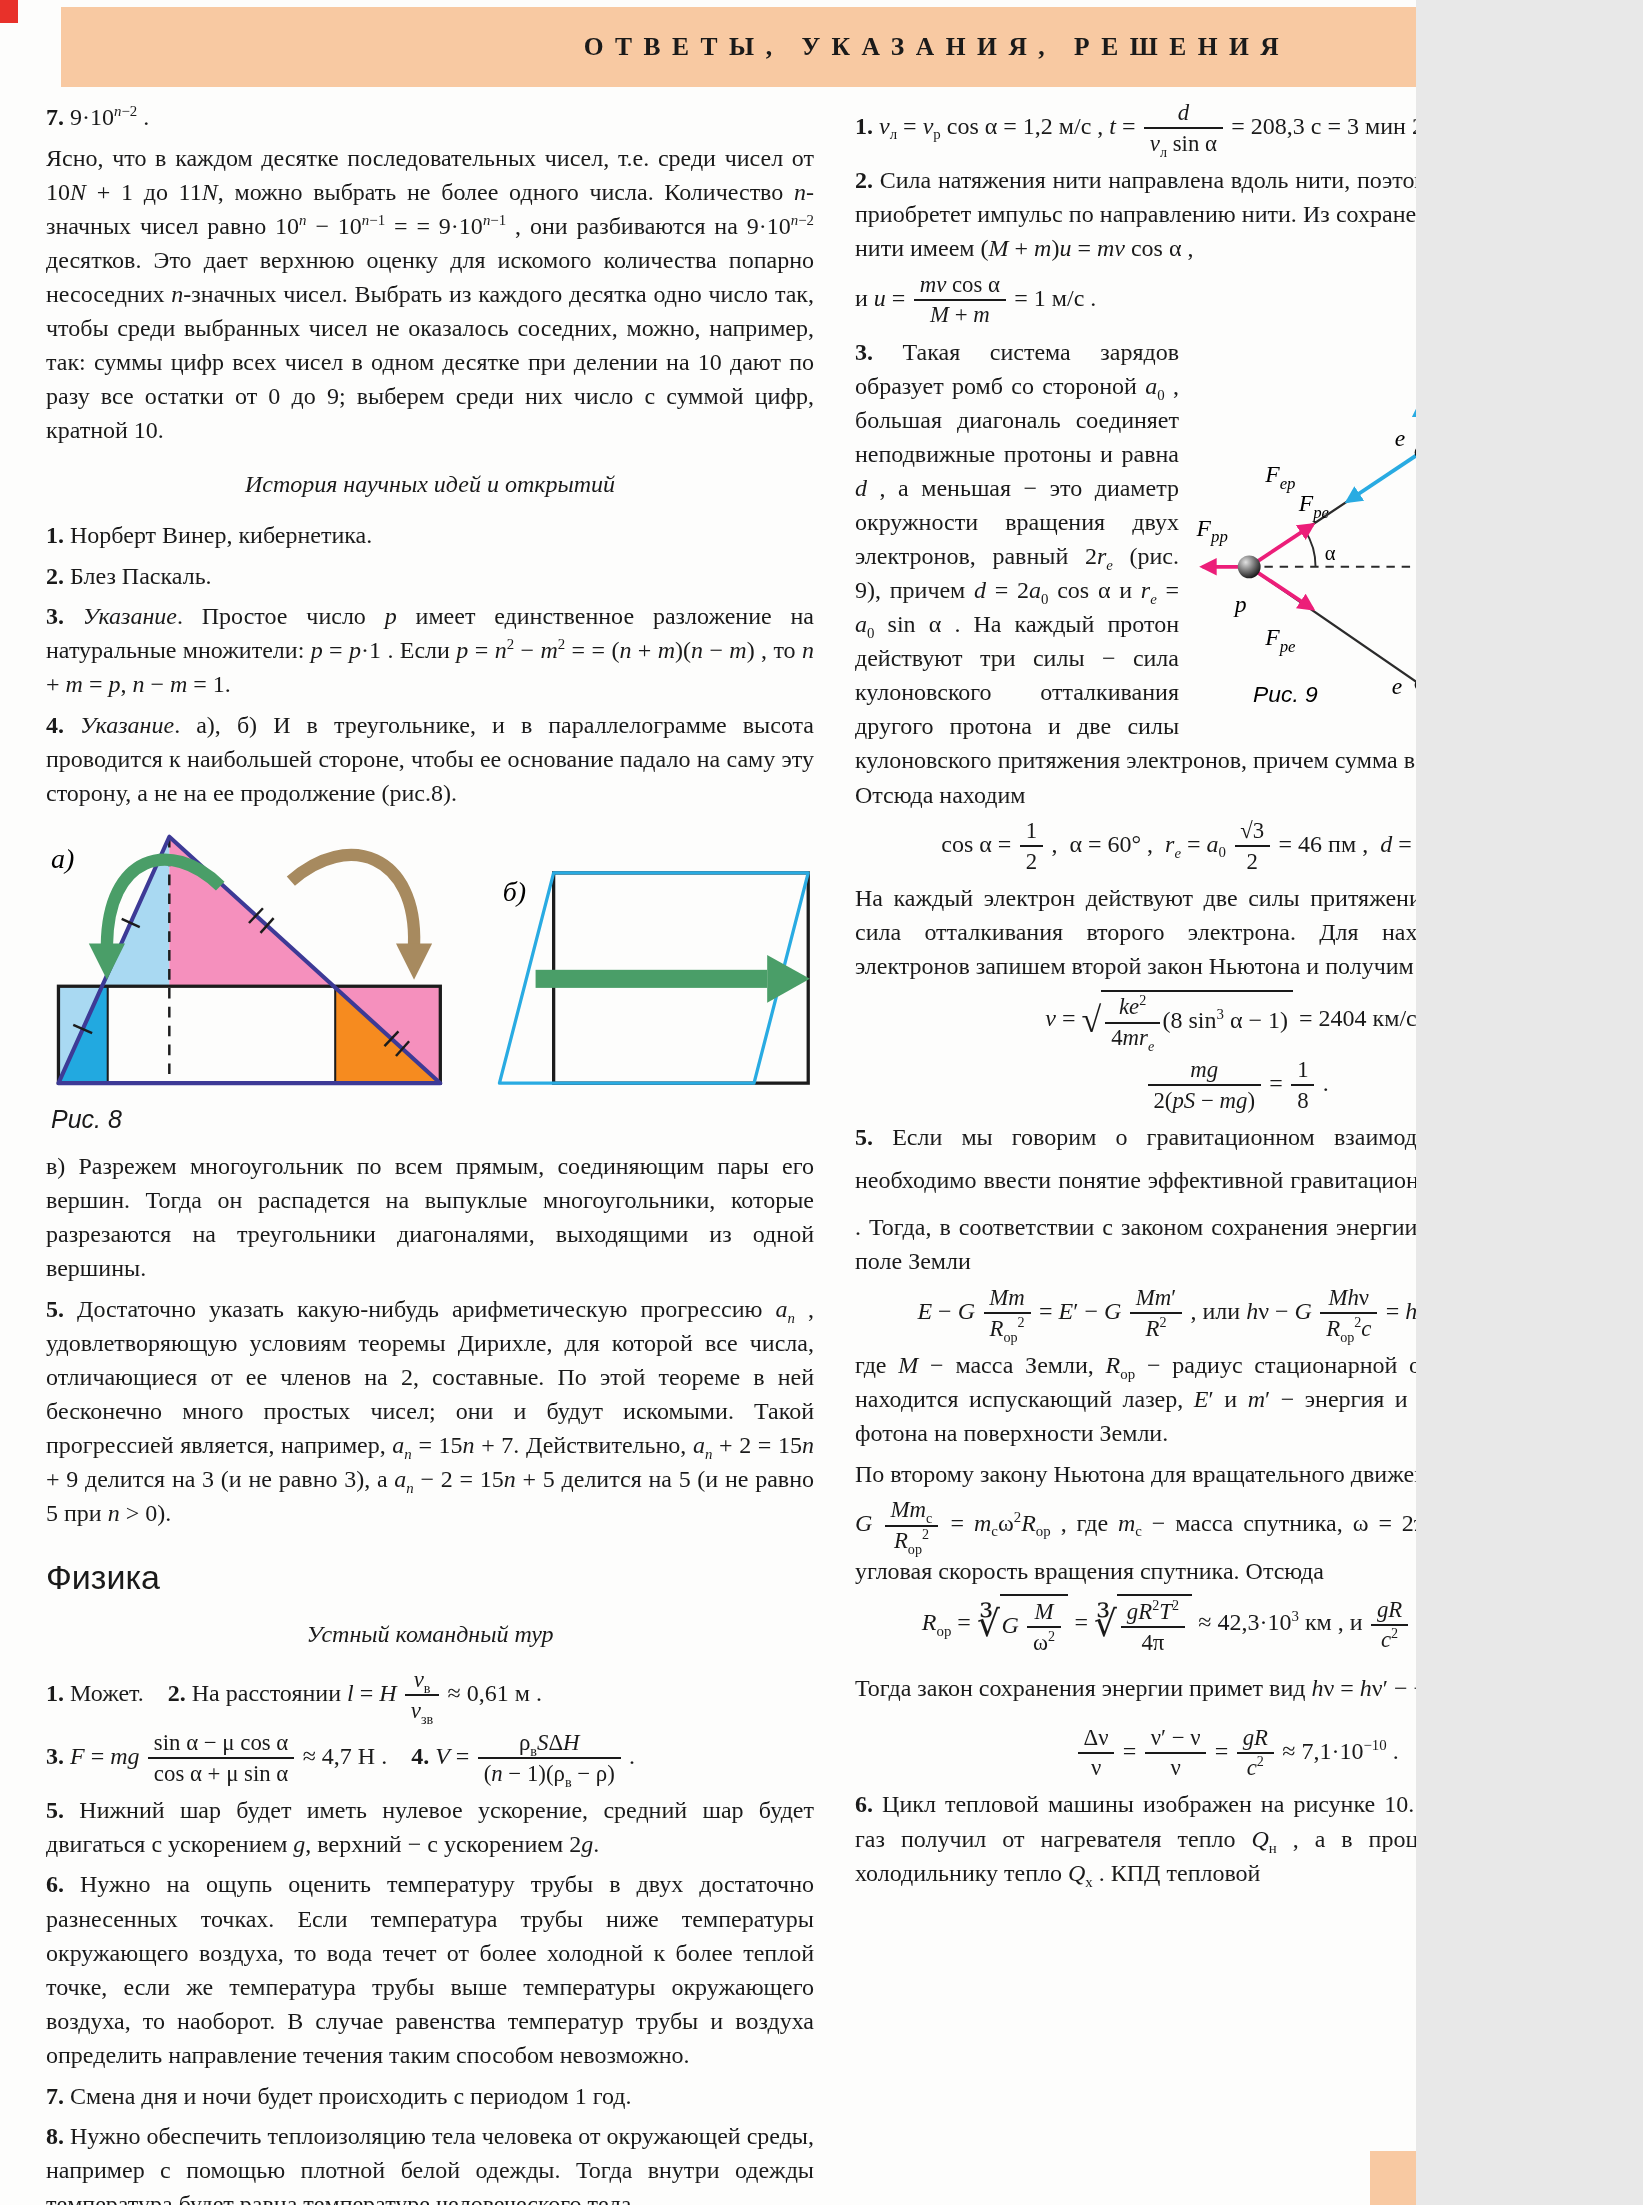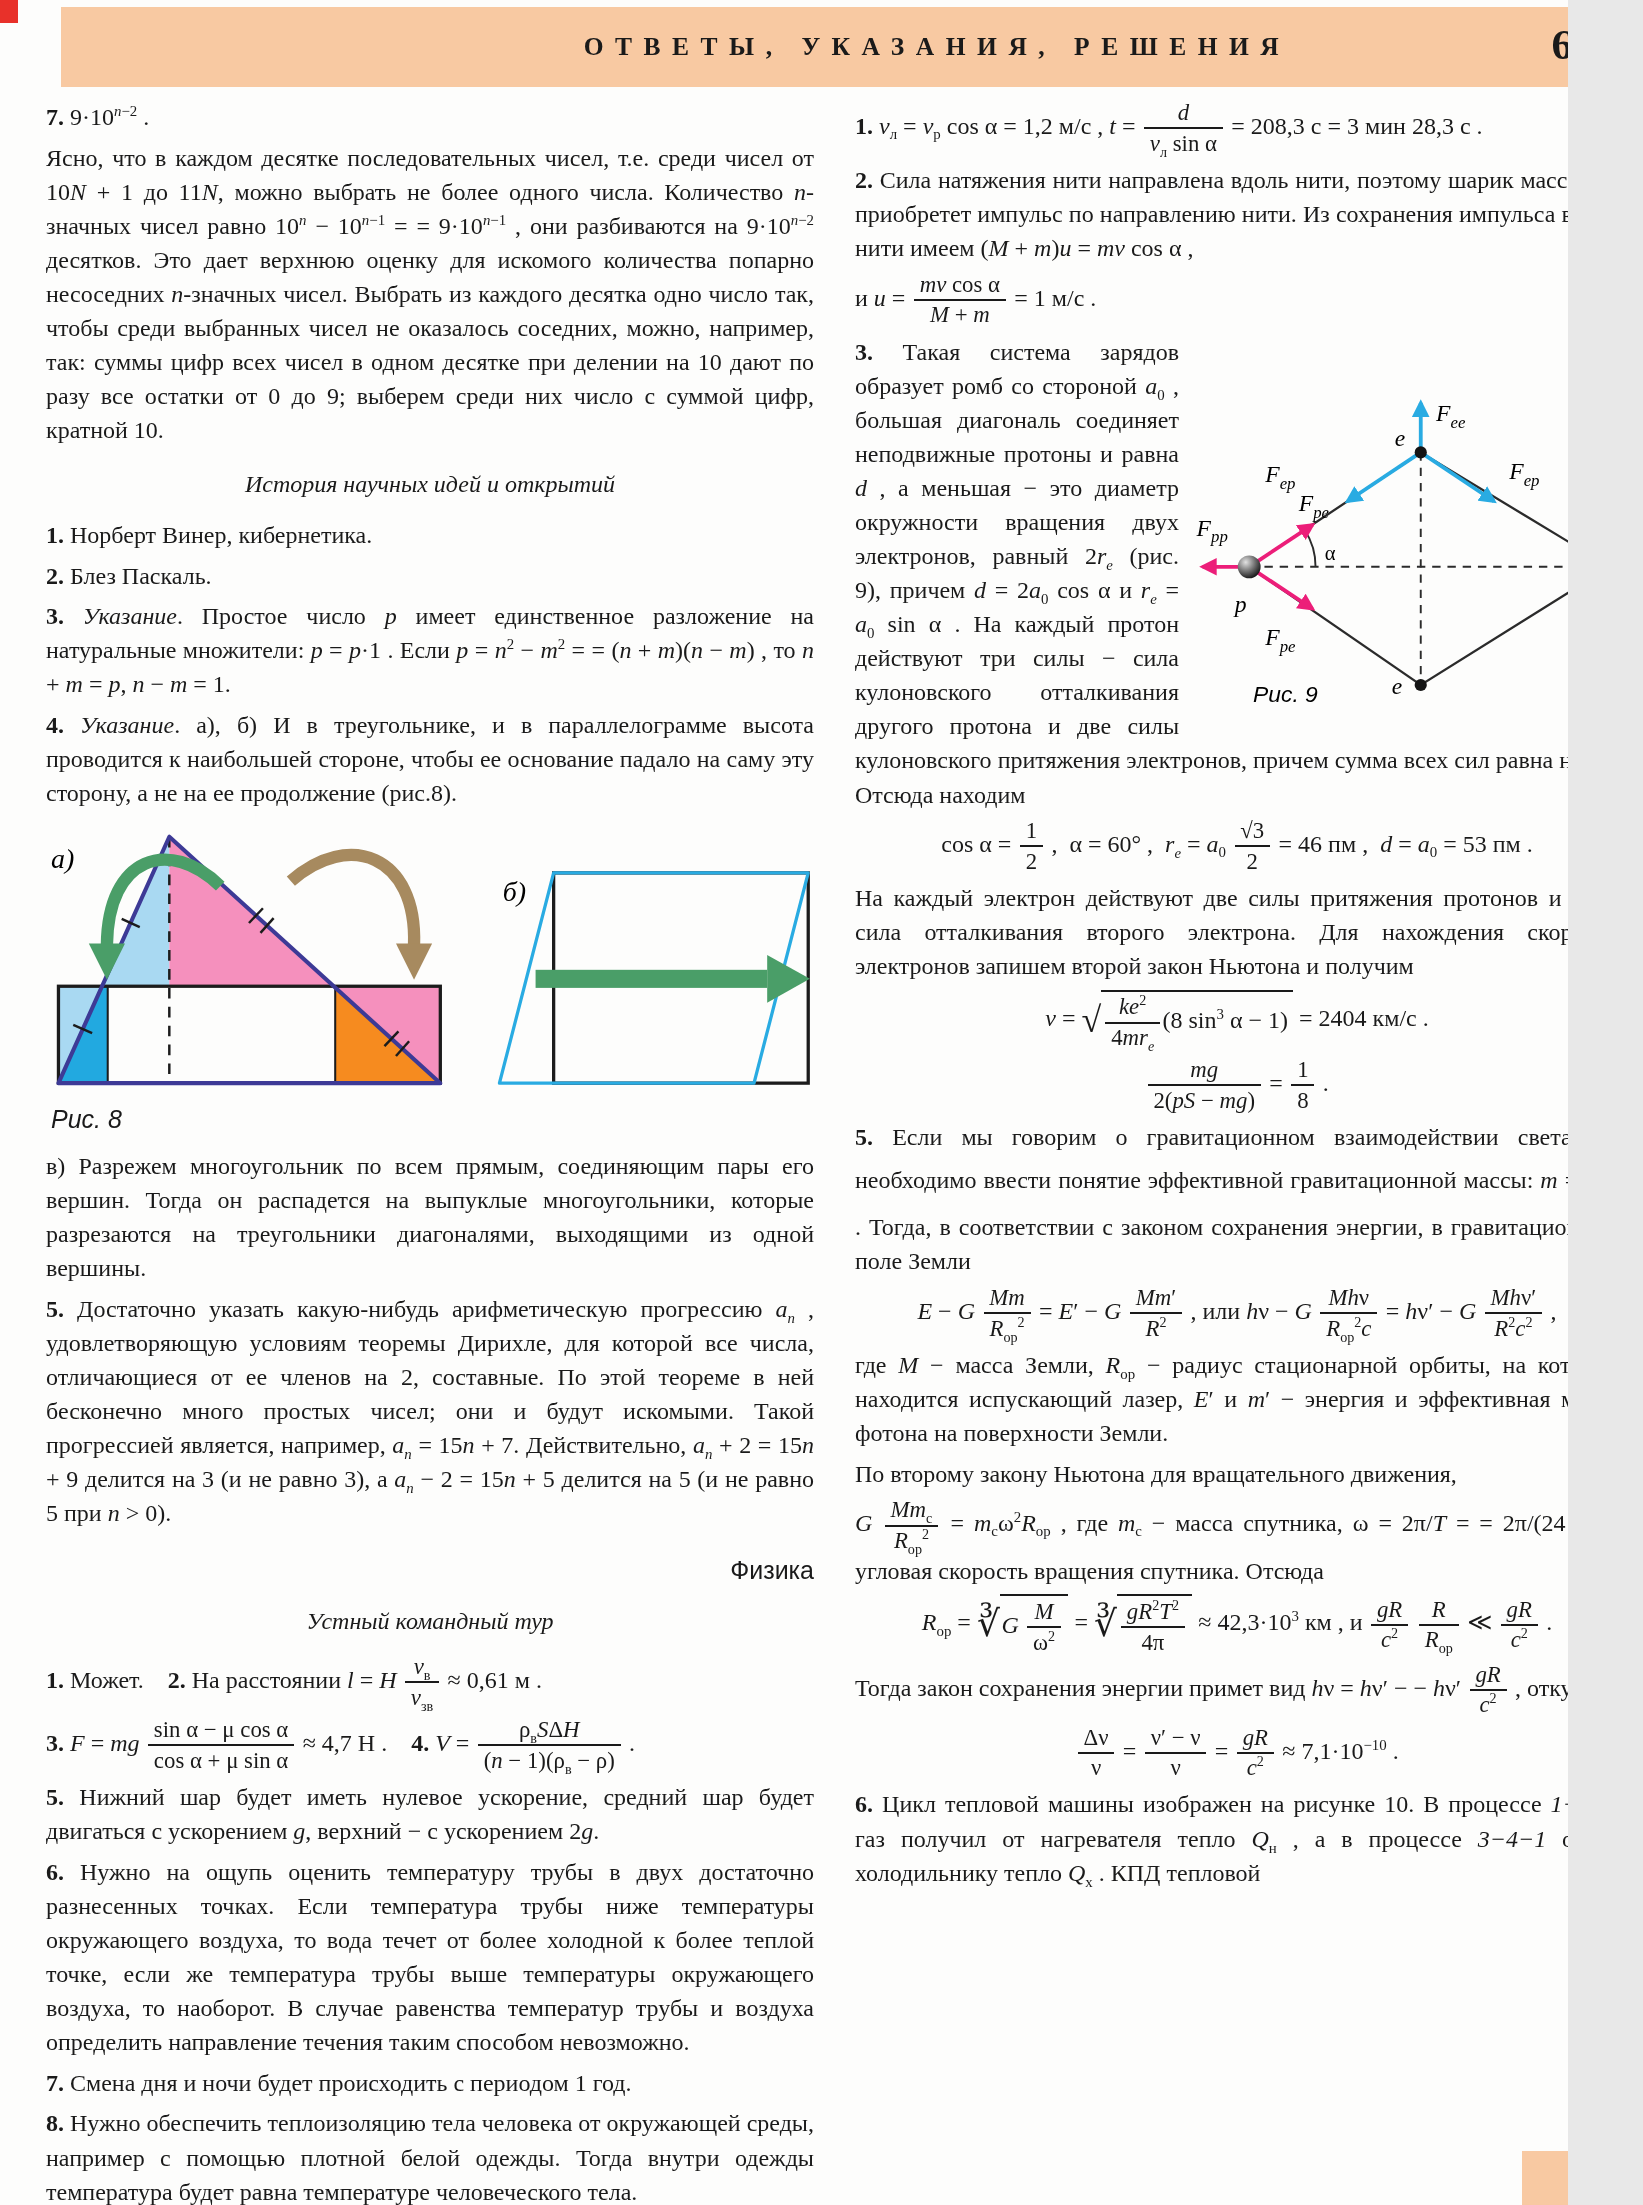--- a/index.html
+++ b/index.html
@@ -1,29 +1,29 @@
 <!DOCTYPE html>
 <html style="font-size:13px"><head>
 <meta charset="utf-8">
 <style>
   html,body{margin:0;padding:0;background:#e8e8e8;}
-  .page{position:relative;width:1568px;height:2205px;background:#fdfdfc;overflow:hidden;
+  .page{position:relative;width:1416px;height:2205px;background:#fdfdfc;overflow:hidden;
         font-family:"Liberation Serif","DejaVu Serif",serif;color:#1a1a1a;text-decoration:underline;}
   .red-mark{position:absolute;left:0;top:0;width:18px;height:23px;background:#e8312a;}
   .band{position:absolute;left:61px;top:6.6px;width:1555px;height:80px;background:#f8c9a2;}
   .band-title{position:absolute;left:0;right:0;top:0;line-height:80px;text-align:center;
         padding-left:197px;font-weight:bold;font-size:25.5px;letter-spacing:11.5px;}
   .band-page{position:absolute;right:21.4px;top:13px;font-size:43px;font-weight:bold;}
   .col{position:absolute;top:100px;font-size:24px;line-height:1.42;text-align:justify;}
   .col-left{left:46px;width:768px;}
   .col-right{left:855px;width:764px;}
   .col p{margin:0 0 6.6px 0;}
   .h-c{text-align:center;font-style:italic;font-weight:normal;font-size:24px;margin:20px 0 16.4px 0;}
   .h-sans{font-family:"Liberation Sans","DejaVu Sans",sans-serif;font-style:normal;font-weight:normal;
-        text-align:right;font-size:25px;margin:23px 0 15px 0;}
+        text-align:left;font-size:34px;margin:23px 0 15px 0;}
   .formula{text-align:center;margin:10px 0 10px 0;}
   .fr{display:inline-block;vertical-align:middle;text-align:center;line-height:1.12;margin:0 2.5px;font-size:0.95em;}
   .fr .nu{display:block;padding:0 5.8px 1.6px 5.8px;}
   .fr .de{display:block;border-top:2.1px solid #1a1a1a;padding:1.6px 5.8px 0 5.8px;}
   sup,sub{font-size:0.62em;line-height:0;}
   .rsign{font-size:1.5em;vertical-align:middle;font-style:normal;}
   .rad{display:inline-block;vertical-align:middle;border-top:2.5px solid #1a1a1a;padding:2.5px 5px 0 1.6px;}
   .fig8-wrap{margin:11.5px 0 0 0;text-align:left;}
   .fig-caption{font-family:"Liberation Sans","DejaVu Sans",sans-serif;font-style:italic;font-size:25px;
         text-align:left;margin:0 0 11.5px 5px;}

